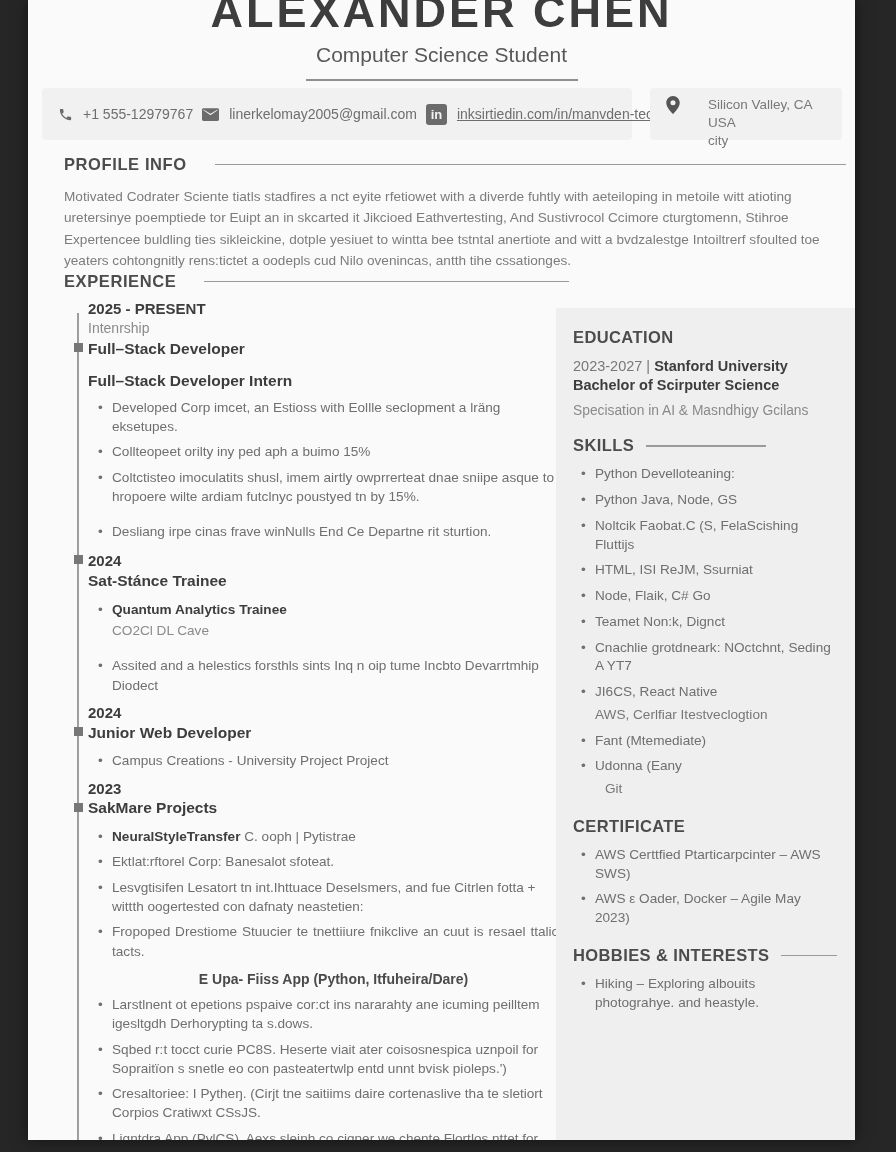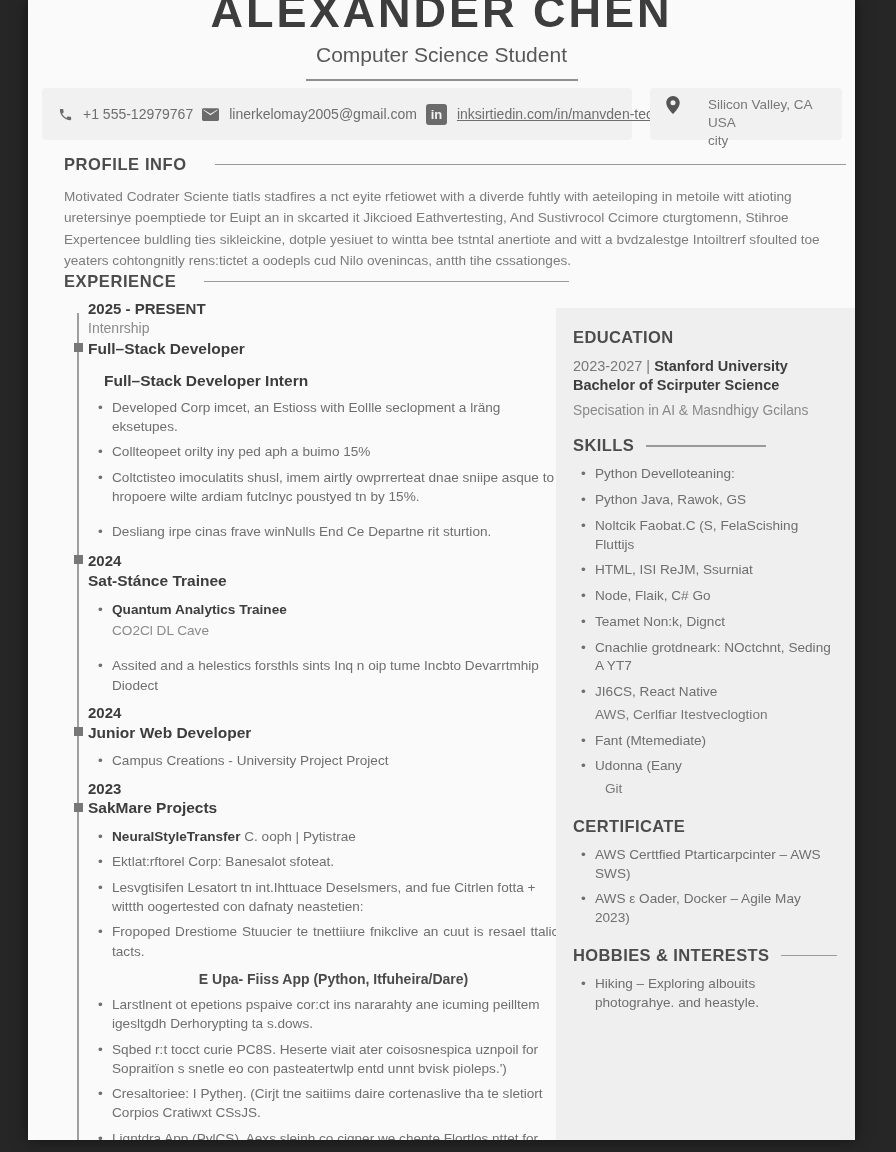--- a/index.html
+++ b/index.html
@@ -48,21 +48,21 @@
   .profile p{margin:12px 10px 0 0;font-size:13.6px;color:#7c7c7c;line-height:1.58;}
   
   .xp{position:absolute;left:36px;top:272px;width:505px;}
   .xp-body{position:relative;padding-left:24px;margin-top:8px;}
   .xp-line{position:absolute;left:13px;top:14px;bottom:-60px;width:2px;background:#9e9e9e;}
   .entry{position:relative;}
   .marker{position:absolute;left:-14px;width:9px;height:9px;background:#777;}
   .period{font-size:15px;font-weight:700;color:#3d3d3d;line-height:1.3;}
   .ptype{font-size:14px;color:#8a8a8a;line-height:1.3;}
   .role{font-size:15.5px;font-weight:700;color:#3d3d3d;line-height:1.35;}
-  .subrole{font-size:15.5px;font-weight:700;color:#3d3d3d;margin-top:12px;margin-left:16px;}
+  .subrole{font-size:15.5px;font-weight:700;color:#3d3d3d;margin-top:12px;}
   ul.blist{list-style:none;margin:8px 0 0 0;padding:0 0 0 10px;}
   ul.blist li{
     position:relative;padding-left:14px;margin-bottom:6px;
     font-size:13.6px;color:#6f6f6f;line-height:1.42;
   }
   ul.blist li::before{content:"•";position:absolute;left:0;top:0;color:#6f6f6f;}
   li.gap-top{margin-top:16px;}
   li.justify{text-align:justify;}
   .b-lead{font-weight:700;color:#3d3d3d;}
   .lead-sub{color:#8a8a8a;margin-top:2px;}
@@ -228,21 +228,21 @@
       <div class="edu-spec">Specisation in AI &amp; Masndhigy Gcilans</div>
     </div>
 
     <div class="sb-sec">
       <div class="sb-head">
         <span class="sb-title">SKILLS</span>
         <span class="sb-rule"></span>
       </div>
       <ul class="sblist">
         <li><span>Python Develloteaning:</span></li>
-        <li><span>Python Java, Rawok, GS</span></li>
+        <li><span>Python Java, Node, GS</span></li>
         <li><span>Noltcik Faobat.C (S, FelaScishing Fluttijs</span></li>
         <li><span>HTML, ISI ReJM, Ssurniat</span></li>
         <li><span>Node, Flaik, C# Go</span></li>
         <li><span>Teamet Non:k, Dignct</span></li>
         <li><span>Cnachlie grotdneark: NOctchnt, Seding A YT7</span></li>
         <li><span>JI6CS, React Native</span><div class="sb-sub">AWS, Cerlfiar Itestveclogtion</div></li>
         <li><span>Fant (Mtemediate)</span></li>
         <li><span>Udonna (Eany</span><div class="sb-sub" style="margin-left:10px">Git</div></li>
       </ul>
     </div>

